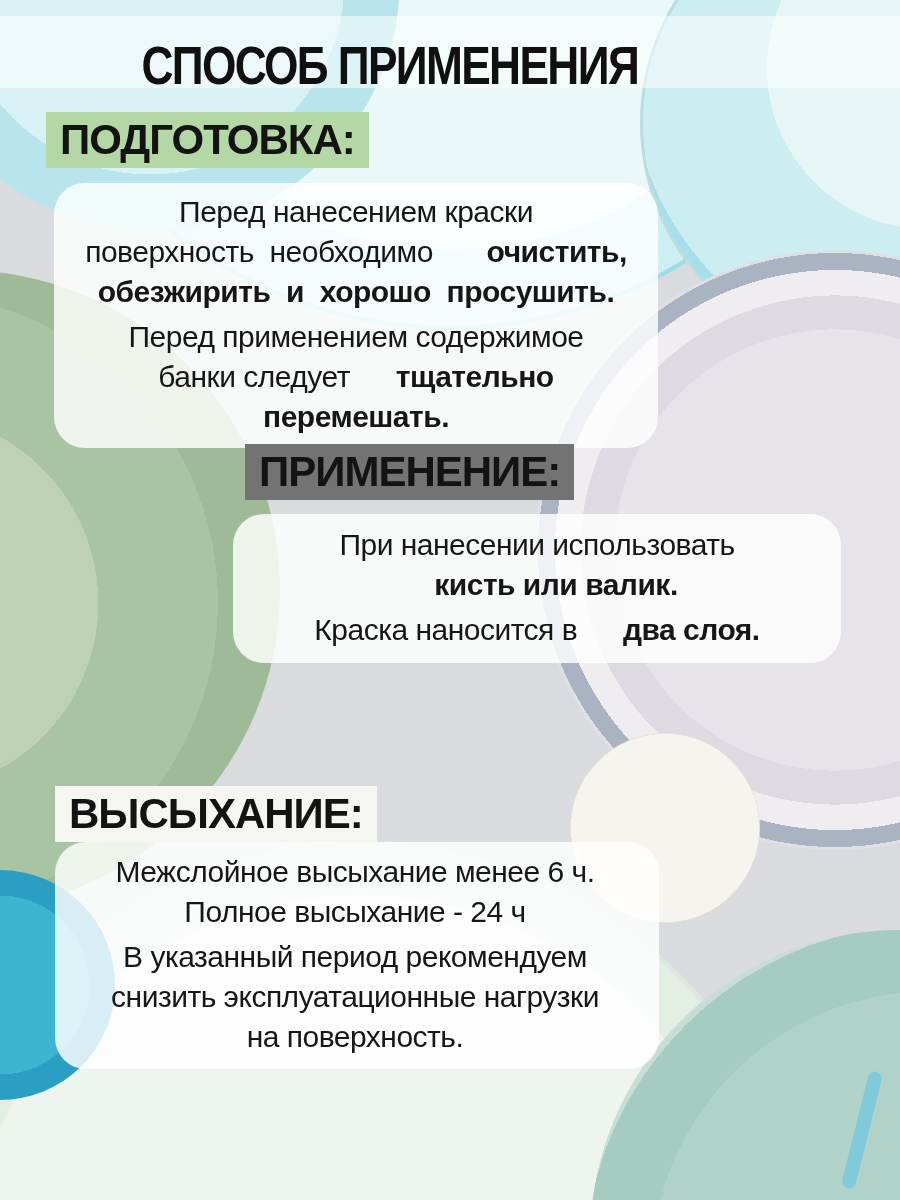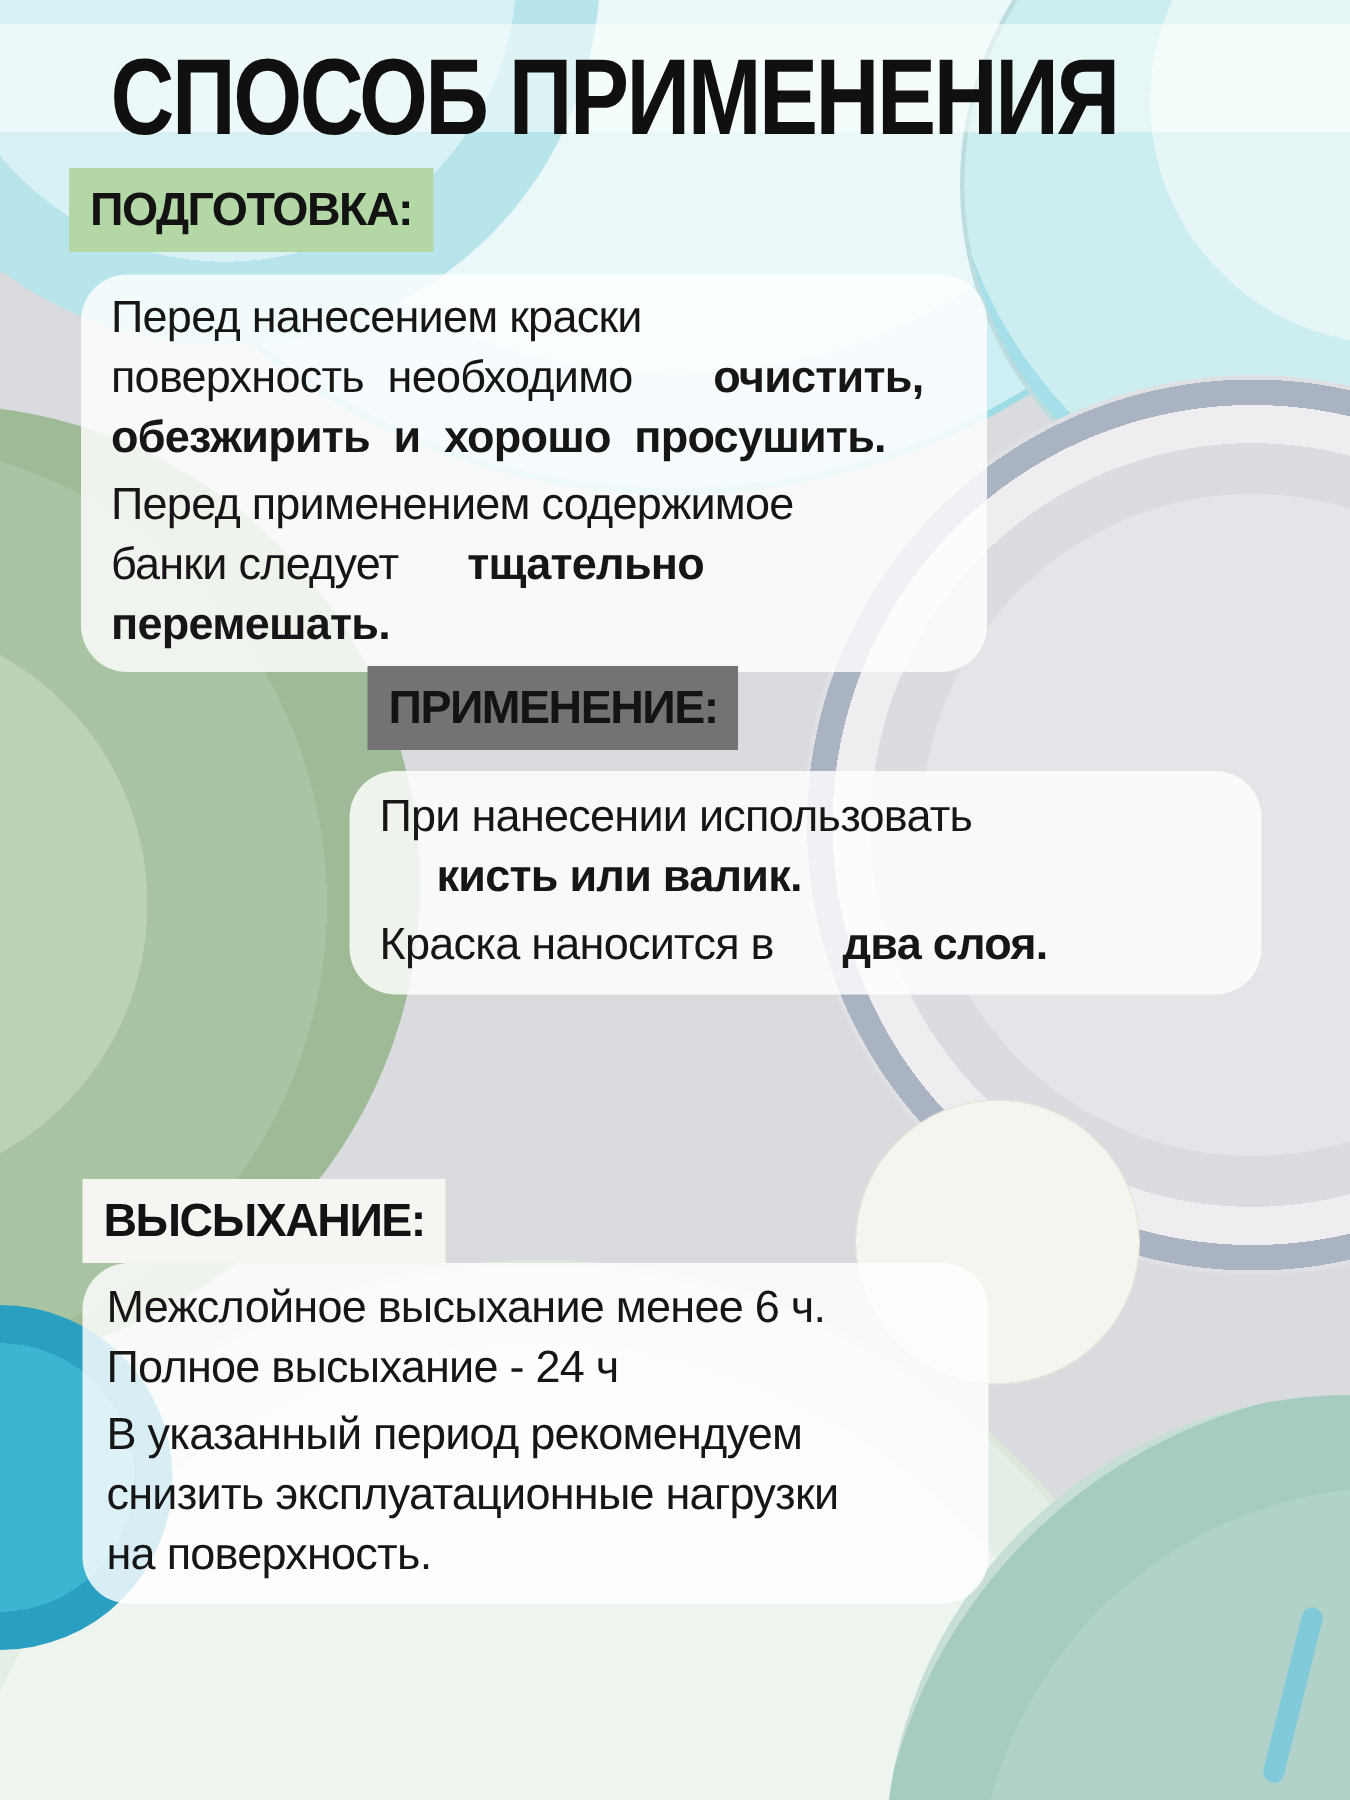--- a/index.html
+++ b/index.html
@@ -67,37 +67,37 @@
     position:absolute;left:855px;top:1070px;width:14px;height:120px;
     border-radius:8px;background:#74c8e0;transform:rotate(14deg);opacity:.8;
   }
   
   .title-band{
     position:absolute;left:0;top:16px;width:900px;height:72px;
     background:rgba(255,255,255,0.52);
   }
   .page-title{
     position:absolute;left:0;top:22px;width:780px;margin:0;
-    text-align:center;font-size:72px;line-height:86px;font-weight:700;
+    text-align:center;font-size:54px;line-height:86px;font-weight:700;
     color:#101010;letter-spacing:-2px;white-space:nowrap;
   }
   .page-title .condense{display:inline-block;transform:scaleX(.82);transform-origin:center;}
   
   .sec-label{
     position:absolute;display:inline-block;
-    padding:4px 14px;font-size:31px;line-height:48px;font-weight:700;
+    padding:4px 14px;font-size:42px;line-height:48px;font-weight:700;
     color:#131313;letter-spacing:-1px;white-space:nowrap;
   }
   .label-prep{left:46px;top:112px;}
   .label-apply{left:245px;top:444px;}
   .label-dry{left:55px;top:770px;}
   
   .panel{
     position:absolute;border-radius:31px;
-    color:#161616;font-size:30px;line-height:40px;letter-spacing:-0.5px;
+    color:#161616;font-size:30px;line-height:40px;letter-spacing:-0.5px;text-align:center;
   }
   .panel p{margin:0;white-space:pre-wrap;}
   .panel p + p{margin-top:5px;}
   .panel b{font-weight:700;margin-left:38px;}
   .panel-prep{left:54px;top:183px;width:564px;padding:9px 20px 11px 20px;}
   .panel-apply{left:233px;top:514px;width:568px;padding:11px 20px 13px 20px;}
   .panel-dry{left:55px;top:842px;width:568px;padding:10px 20px 12px 16px;}
 </style>
 </head>
 <body>

